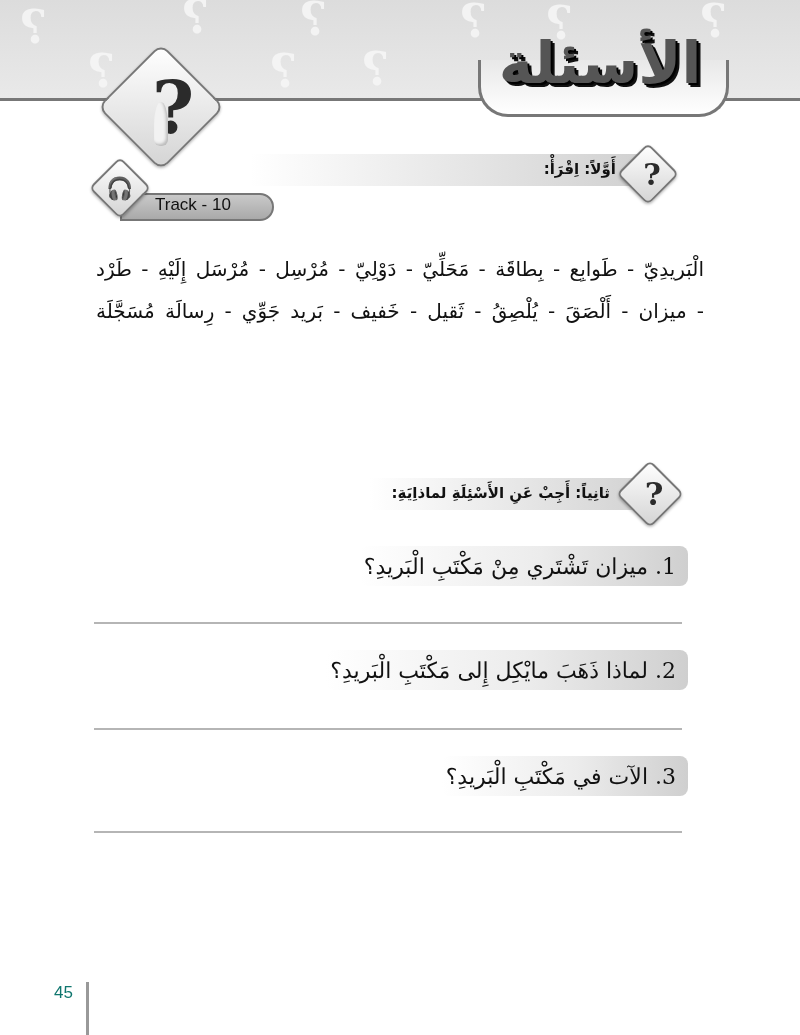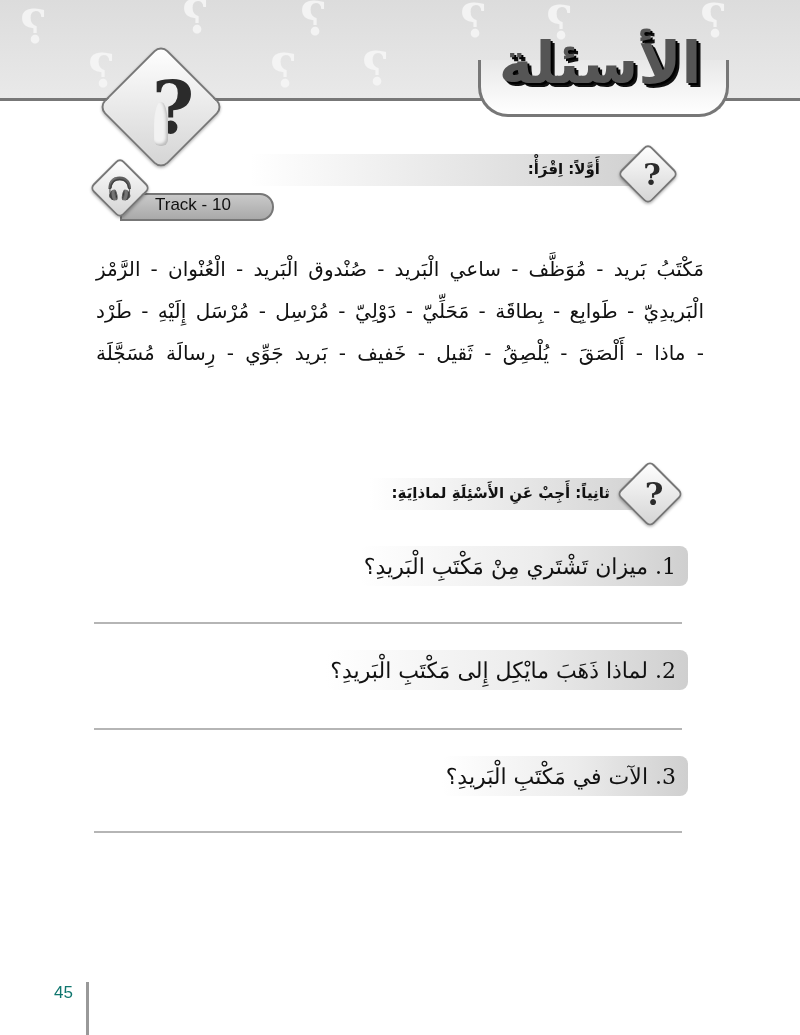--- a/index.html
+++ b/index.html
@@ -73,26 +73,25 @@
   </div>
 </div>
 <span class="track-label">Track - 10</span>
 
 <div class="section-bar" style="left:250px;top:154px;width:400px;"></div>
 <div class="diamond" style="left:626px;top:152px;width:40px;height:40px;border-radius:6px;">
   <div class="diamond-inner">
     <span class="q-glyph" style="font-size:30px;margin-left:8px;">?</span>
   </div>
 </div>
-<div class="section-label" style="right:200px;top:160px;">أَوَّلاً: اِقْرَأْ:</div>
+<div class="section-label" style="right:184px;top:160px;">أَوَّلاً: اِقْرَأْ:</div>
 
 <div class="reading">
-  <span class="reading-line">مَكْتَبُ بَريد - مُوَظَّف - ساعي الْبَريد - صُنْدوق الْبَريد - الْعُنْوان - الرَّمْز</span>
   <span class="reading-line">الْبَريدِيّ - طَوابِع - بِطاقَة - مَحَلِّيّ - دَوْلِيّ - مُرْسِل - مُرْسَل إِلَيْهِ - طَرْد</span>
-  <span class="reading-line">- ماذا - أَلْصَقَ - يُلْصِقُ - ثَقيل - خَفيف - بَريد جَوِّي - رِسالَة مُسَجَّلَة</span>
+  <span class="reading-line">- ميزان - أَلْصَقَ - يُلْصِقُ - ثَقيل - خَفيف - بَريد جَوِّي - رِسالَة مُسَجَّلَة</span>
 </div>
 
 <div class="section-bar" style="left:370px;top:478px;width:290px;"></div>
 <div class="diamond" style="left:626px;top:470px;width:44px;height:44px;border-radius:6px;">
   <div class="diamond-inner">
     <span class="q-glyph" style="font-size:32px;margin-left:8px;">?</span>
   </div>
 </div>
 <div class="section-label" style="right:190px;top:484px;">ثانِياً: أَجِبْ عَنِ الأَسْئِلَةِ لماذاِيَةِ:</div>
 

